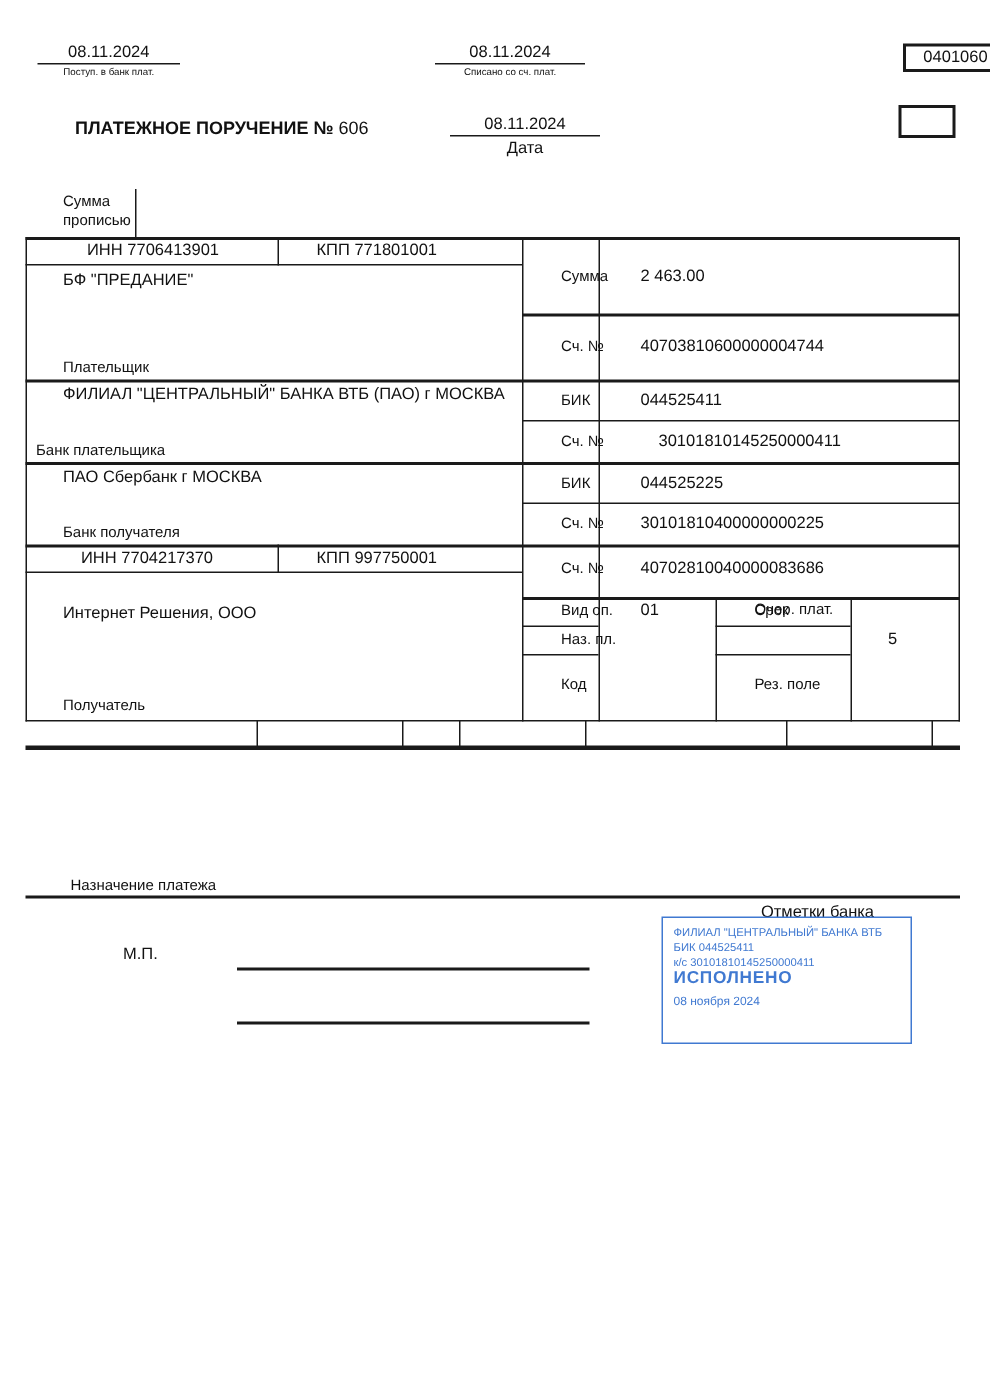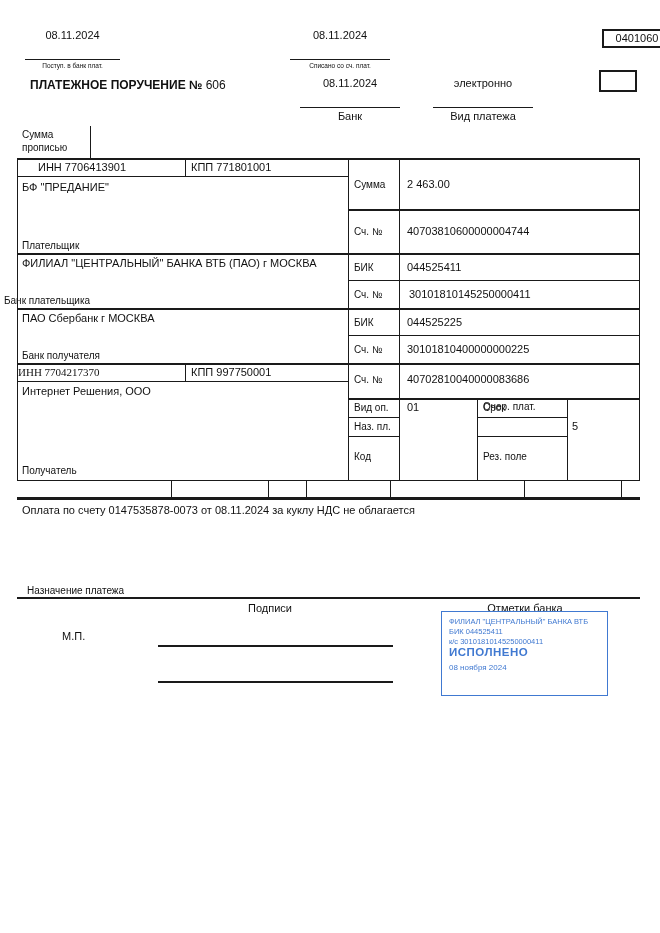--- a/index.html
+++ b/index.html
@@ -4,27 +4,27 @@
 <style>
   html,body{margin:0;padding:0;background:#fff;}
   #page{
     position:relative;
     width:660px;height:933px;
     background:#ffffff;
     font-family:"Liberation Sans","DejaVu Sans",sans-serif;
     color:#111;
     overflow:hidden;
   }
-  .t{position:absolute;white-space:nowrap;font-size:11px;line-height:13px;}
+  .t{position:absolute;white-space:nowrap;font-size:11px;line-height:13px;margin-left:20px;}
   .t.small{font-size:10px;}
   .t.wrap{white-space:normal;}
   .line{position:absolute;background:#1a1a1a;}
   .ubox{position:absolute;border:2px solid #1a1a1a;box-sizing:border-box;text-align:center;}
   .dateblk{position:absolute;text-align:center;}
-  .dateblk .val{display:block;font-size:11px;border-bottom:1.5px solid #1a1a1a;padding-bottom:18px;}
+  .dateblk .val{display:block;font-size:11px;border-bottom:1.5px solid #1a1a1a;padding-bottom:1px;}
   .dateblk .lbl{display:block;font-size:11px;padding-top:2px;}
   .stamp{
     position:absolute;left:441px;top:611px;width:167px;height:85px;
     border:1.5px solid var(--stamp-color,#4079d1);
     box-sizing:border-box;color:var(--stamp-color,#4079d1);
     padding:5px 7px;font-size:7.5px;line-height:10px;
   }
   .stamp .status{font-size:11.5px;font-weight:bold;letter-spacing:.5px;}
   .stamp .sdate{font-size:8px;margin-top:6px;}
   .bold{font-weight:bold;}
@@ -43,25 +43,21 @@
     <span class="lbl tiny" style="font-size:6.5px;">Списано со сч. плат.</span>
   </div>
   <div class="ubox" style="left:602px;top:29px;width:70px;height:19px;line-height:15px;font-size:11px;">0401060</div>
 
   <div class="t" style="left:30px;top:79px;font-size:12px;">
     <span class="bold">ПЛАТЕЖНОЕ ПОРУЧЕНИЕ №</span>
     <span>606</span>
   </div>
   <div class="dateblk" style="left:300px;top:77px;width:100px;">
     <span class="val">08.11.2024</span>
-    <span class="lbl">Банк</span>
-  </div>
-  <div class="dateblk" style="left:433px;top:77px;width:100px;">
-    <span class="val">электронно</span>
-    <span class="lbl">Вид платежа</span>
+    <span class="lbl">Дата</span>
   </div>
   <div class="ubox" style="left:599px;top:70px;width:38px;height:22px;"></div>
 
   <div class="t small wrap" style="left:22px;top:128px;width:62px;">Сумма прописью</div>
   <div class="line" style="left:90px;top:126px;width:1px;height:32px;"></div>
 
   <div class="line" style="left:17px;top:158px;width:623px;height:2px;"></div>
   <div class="line" style="left:17px;top:176px;width:331px;height:1px;"></div>
   <div class="line" style="left:348px;top:209px;width:292px;height:2px;"></div>
   <div class="line" style="left:17px;top:253px;width:623px;height:2px;"></div>
@@ -95,36 +91,36 @@
   <div class="line" style="left:621px;top:480px;width:1px;height:18px;"></div>
 
   <div class="t" style="left:22px;top:161px;padding-left:16px;">ИНН 7706413901</div>
   <div class="t" style="left:191px;top:161px;">КПП 771801001</div>
   <div class="t" style="left:22px;top:181px;">БФ "ПРЕДАНИЕ"</div>
   <div class="t small" style="left:22px;top:239px;">Плательщик</div>
   <div class="t" style="left:22px;top:257px;">ФИЛИАЛ "ЦЕНТРАЛЬНЫЙ" БАНКА ВТБ (ПАО) г МОСКВА</div>
   <div class="t small" style="left:4px;top:294px;">Банк плательщика</div>
   <div class="t" style="left:22px;top:312px;">ПАО Сбербанк г МОСКВА</div>
   <div class="t small" style="left:22px;top:349px;">Банк получателя</div>
-  <div class="t" style="left:18px;top:366px;font-family:Liberation Serif, serif;">ИНН 7704217370</div>
+  <div class="t" style="left:34px;top:366px;">ИНН 7704217370</div>
   <div class="t" style="left:191px;top:366px;">КПП 997750001</div>
-  <div class="t" style="left:22px;top:385px;">Интернет Решения, ООО</div>
+  <div class="t" style="left:22px;top:403px;">Интернет Решения, ООО</div>
   <div class="t small" style="left:22px;top:464px;">Получатель</div>
 
   <div class="t small" style="left:354px;top:178px;">Сумма</div>
   <div class="t" style="left:407px;top:178px;">2 463.00</div>
 
   <div class="t small" style="left:354px;top:225px;">Сч. №</div>
   <div class="t" style="left:407px;top:225px;">40703810600000004744</div>
 
   <div class="t small" style="left:354px;top:261px;">БИК</div>
   <div class="t" style="left:407px;top:261px;">044525411</div>
 
   <div class="t small" style="left:354px;top:288px;">Сч. №</div>
-  <div class="t" style="left:409px;top:288px;">30101810145250000411</div>
+  <div class="t" style="left:419px;top:288px;">30101810145250000411</div>
 
   <div class="t small" style="left:354px;top:316px;">БИК</div>
   <div class="t" style="left:407px;top:316px;">044525225</div>
 
   <div class="t small" style="left:354px;top:343px;">Сч. №</div>
   <div class="t" style="left:407px;top:343px;">30101810400000000225</div>
 
   <div class="t small" style="left:354px;top:373px;">Сч. №</div>
   <div class="t" style="left:407px;top:373px;">40702810040000083686</div>
 
@@ -132,25 +128,23 @@
   <div class="t" style="left:407px;top:401px;">01</div>
   <div class="t small" style="left:483px;top:401px;">Срок</div>
 
   <div class="t small" style="left:354px;top:420px;">Наз. пл.</div>
   <div class="t small" style="left:483px;top:400px;">Очер. плат.</div>
   <div class="t" style="left:572px;top:420px;">5</div>
 
   <div class="t small" style="left:354px;top:450px;">Код</div>
   <div class="t small" style="left:483px;top:450px;">Рез. поле</div>
 
-  <div class="t" style="left:22px;top:504px;">Оплата по счету 0147535878-0073 от 08.11.2024 за куклу НДС не облагается</div>
   <div class="t small" style="left:27px;top:584px;">Назначение платежа</div>
   <div class="line" style="left:17px;top:597px;width:623px;height:2px;"></div>
 
-  <div class="t" style="left:160px;top:602px;width:220px;text-align:center;white-space:normal;">Подписи</div>
   <div class="t" style="left:440px;top:602px;width:170px;text-align:center;white-space:normal;">Отметки банка</div>
   <div class="t" style="left:62px;top:630px;">М.П.</div>
   <div class="line" style="left:158px;top:645px;width:235px;height:1.5px;"></div>
   <div class="line" style="left:158px;top:681px;width:235px;height:1.5px;"></div>
 
   <div class="stamp">
     <div>ФИЛИАЛ "ЦЕНТРАЛЬНЫЙ" БАНКА ВТБ</div>
     <div>БИК 044525411</div>
     <div>к/с 30101810145250000411</div>
     <div class="status">ИСПОЛНЕНО</div>

